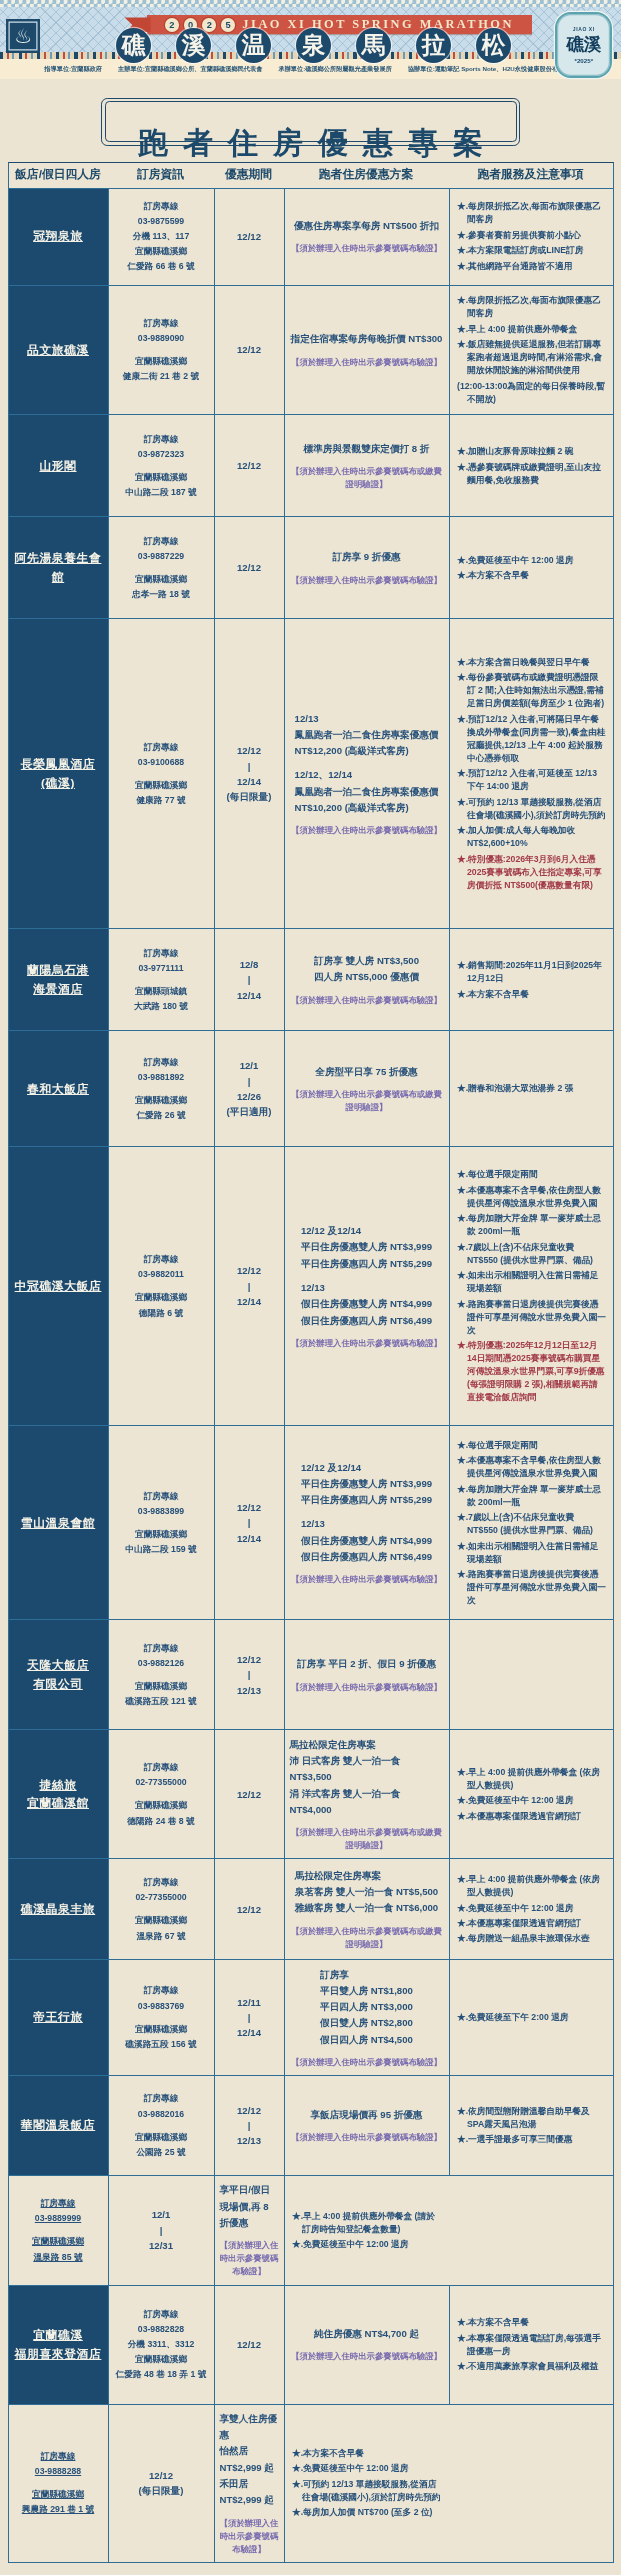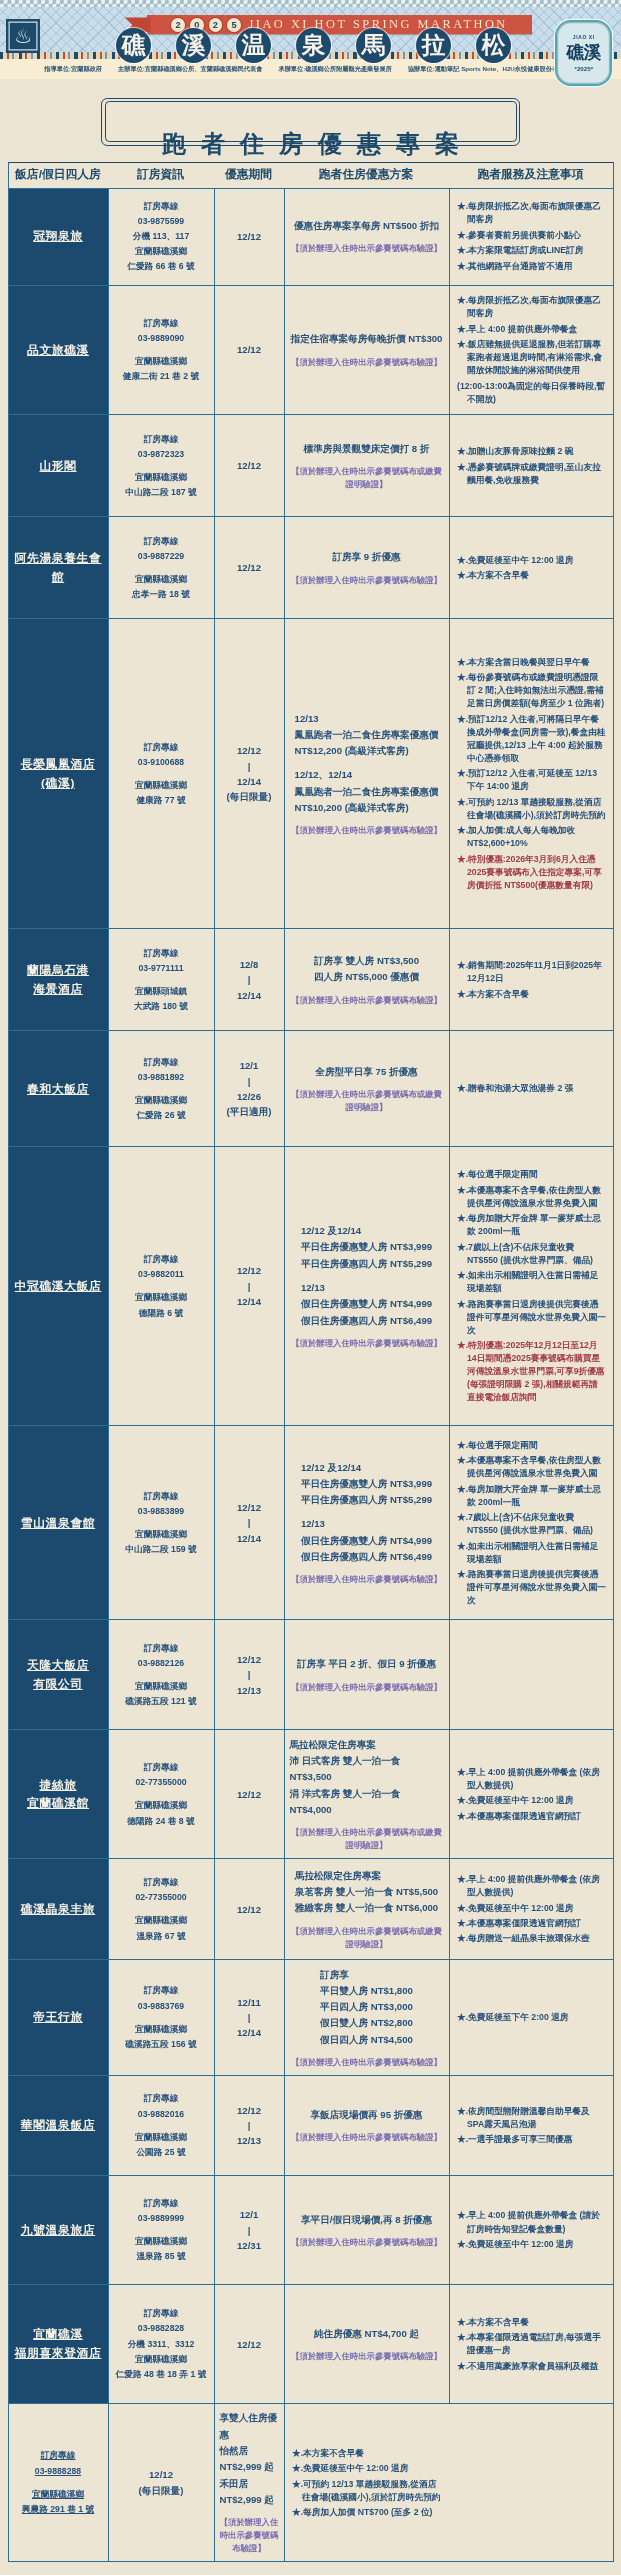--- a/index.html
+++ b/index.html
@@ -34,40 +34,40 @@
   .ribbon{position:absolute; left:147px; top:8.7px; width:385px; height:18.6px;
     background:#cd5342; display:flex; align-items:center; justify-content:center;
     gap:7.5px; z-index:2; box-shadow:0 1.2px 0 rgba(120,40,30,.35);}
   .ribbon::before{content:""; position:absolute; left:-22.4px; top:1.9px; width:26px; height:15px;
     background:#c14634; clip-path:polygon(100% 0,100% 100%,0 100%,30% 50%,0 0);}
   .year-circles{display:flex; gap:5px;}
   .year-circle{width:13.7px; height:13.7px; border-radius:50%; background:#f2e6cb; color:#1d4a6b;
     font-weight:bold; font-size:9.3px; display:flex; align-items:center; justify-content:center;
     box-shadow:0 0 0 1.2px #b8432f;}
   .ribbon-en{color:#f2e6cb; font-family:"Liberation Serif", serif; font-size:12.4px;
-    letter-spacing:2.5px; font-weight:normal; white-space:nowrap;}
+    letter-spacing:2.5px; font-weight:bold; white-space:nowrap;}
   .char-row{position:absolute; left:116px; top:21px; width:395px; display:flex;
     justify-content:space-between; z-index:3;}
   .char-circle{width:35px; height:35px; border-radius:50%; background:#1d4a6b; color:#f6f3ea;
     display:flex; align-items:center; justify-content:center; font-size:23.6px; font-weight:bold;
     font-family:"Liberation Serif", serif; box-shadow:0 0 0 1.2px rgba(255,255,255,.55);}
-  .seal{position:absolute; right:8.7px; top:13px; width:53px; height:62px; z-index:6;
+  .seal{position:absolute; right:8.7px; top:5px; width:53px; height:62px; z-index:6;
     background:#d6e8ec; border:2.5px solid #5aa3ae; border-radius:16px;
     display:flex; flex-direction:column; align-items:center; justify-content:center; gap:0.6px;
     box-shadow:0 0 0 1.2px #eef4f1, inset 0 0 0 1.2px #8fbfc7;}
   .seal-top{font-size:5px; letter-spacing:0.6px; color:#1d4a6b; font-weight:bold;}
   .seal-main{font-size:17.4px; font-weight:bold; color:#123c5c; font-family:"Liberation Serif", serif;}
   .seal-bottom{font-size:6.2px; color:#1d4a6b; font-weight:bold;}
 
   
   .title-wrap{margin:18.6px auto 0; width:417px; height:46px; border:1.2px solid #1d4a6b;
     border-radius:6.2px; position:relative; display:flex; align-items:center; justify-content:center;
     background:rgba(255,255,255,.06);}
   .title-wrap::before{content:""; position:absolute; inset:2.5px; border:1.2px solid #1d4a6b; border-radius:4.3px;}
-  .page-title{font-size:24px; font-weight:bold; color:#1d4a6b; letter-spacing:15px; padding-left:15px;margin-top:44px;}
+  .page-title{font-size:30px; font-weight:bold; color:#1d4a6b; letter-spacing:15px; padding-left:15px;margin-top:44px;}
 
   
   .table{margin:16px 7.5px 0; border:1.2px solid #2d6d96; border-top:1.9px solid #1d4a6b; background:rgba(255,255,255,.04);}
   .thead{display:grid; grid-template-columns:99px 106px 70px 165px 1fr; min-height:25px;
     align-items:center; text-align:center; font-weight:bold; color:#1d4a6b; font-size:11.8px;
     border-bottom:1.2px solid #2d6d96;}
   .row{display:grid; grid-template-columns:99px 106px 70px 165px 1fr;}
   .row + .row{border-top:1.2px solid #2d6d96;}
   .cell{border-left:1.2px solid #2d6d96; padding:6.2px 5px; display:flex; flex-direction:column;
     justify-content:center; align-items:center; text-align:center; box-sizing:border-box;}
@@ -554,23 +554,20 @@
               <div>享飯店現場價再 95 折優惠</div>
             </div>
             <div class="notice">【須於辦理入住時出示參賽號碼布驗證】</div>
           </div>
           <div class="cell c5">
             <div class="note">★.依房間型態附贈溫馨自助早餐及SPA露天風呂泡湯</div>
             <div class="note">★.一選手證最多可享三間優惠</div>
           </div>
         </div>
         <div class="row" style="min-height: 108px;">
-          <div class="cell c1">
-            <div>九號溫泉旅店</div>
-          </div>
           <div class="cell c2">
             <div>訂房專線</div>
             <div>03-9889999</div>
             <div class="gap"></div>
             <div>宜蘭縣礁溪鄉</div>
             <div>溫泉路 85 號</div>
           </div>
           <div class="cell c3">
             <div>12/1</div>
             <div>|</div>

